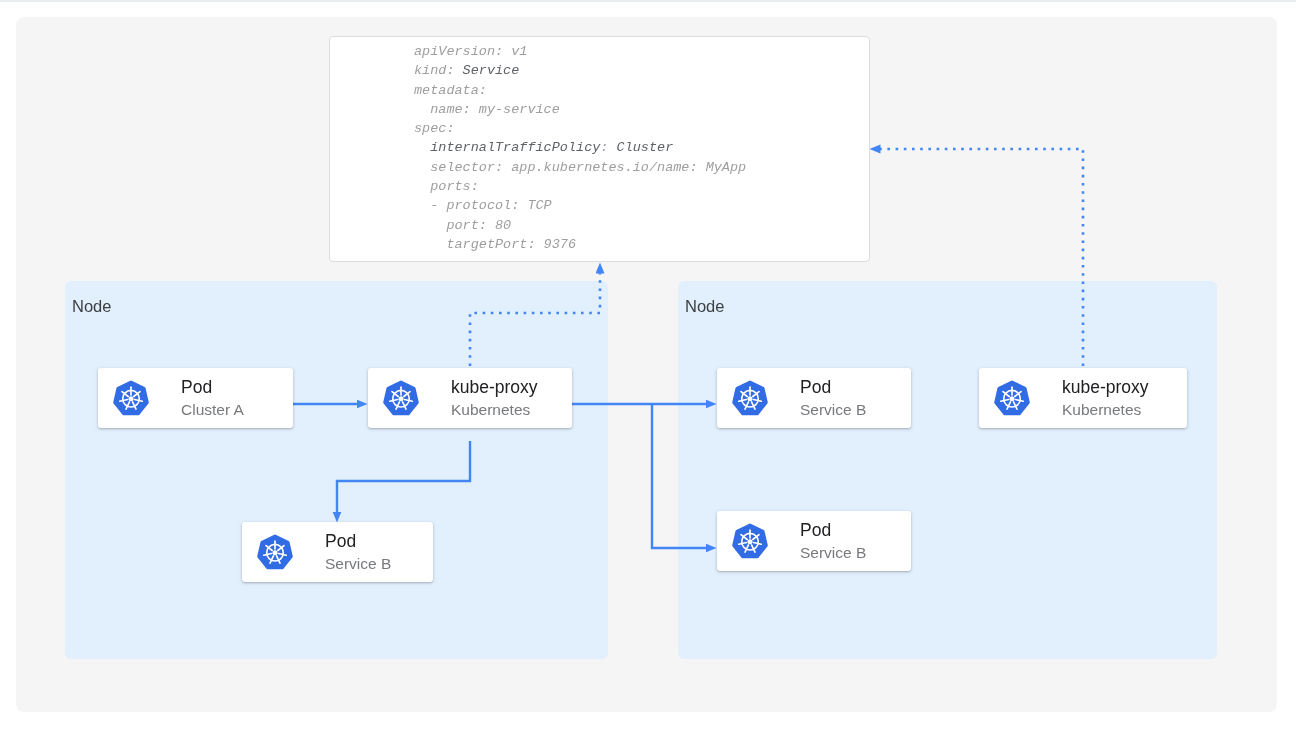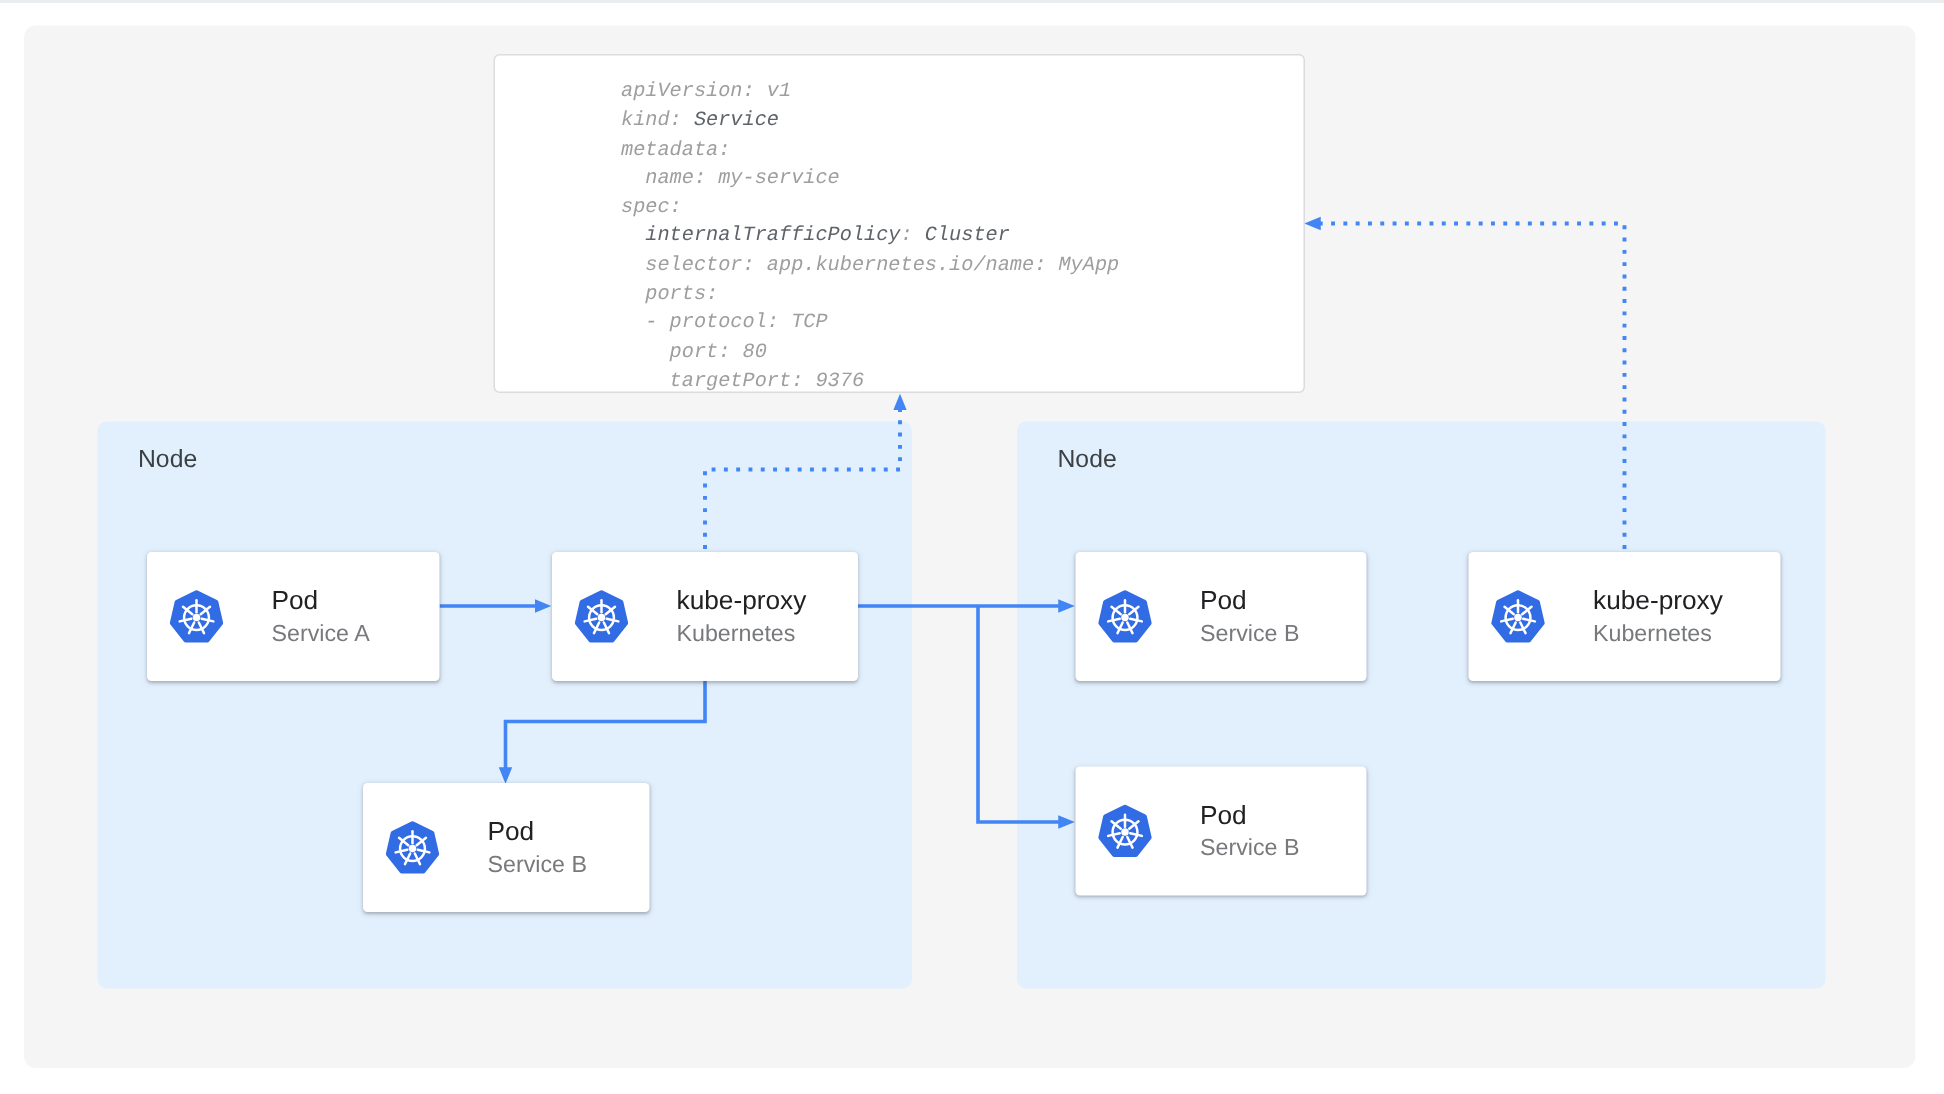--- a/index.html
+++ b/index.html
@@ -22,28 +22,28 @@
   .panel{position:absolute;left:16px;top:17px;width:1261px;height:695px;
     background:var(--panel-bg);border-radius:8px;}
   .connectors{position:absolute;left:0;top:0;width:1296px;height:729px;pointer-events:none;}
   .connectors .solid{fill:none;stroke:var(--arrow-blue);stroke-width:2.4;}
   .connectors .dotted{fill:none;stroke:var(--arrow-blue);stroke-width:2.6;
     stroke-dasharray:2.6 5.6;stroke-linecap:butt;}
   .connectors .arrowhead{fill:var(--arrow-blue);}
   .node{position:absolute;background:var(--node-bg);border-radius:6px;}
   .node-left{left:65px;top:281px;width:543px;height:378px;}
   .node-right{left:678px;top:281px;width:539px;height:378px;}
-  .node-label{position:absolute;left:27px;top:16px;font-size:16.5px;color:var(--node-label);}
+  .node-label{position:absolute;left:7px;top:16px;font-size:16.5px;color:var(--node-label);}
   .yaml-box{position:absolute;left:329px;top:36px;width:541px;height:226px;
     background:#ffffff;border:1px solid var(--yaml-border);border-radius:4px;
-    padding:15px 0 0 84px;font-family:"Liberation Mono", monospace;
+    padding:5px 0 0 84px;font-family:"Liberation Mono", monospace;
     font-style:italic;font-size:13.5px;line-height:19.3px;color:var(--code-regular);
     white-space:pre;overflow:hidden;}
   .yaml-box .b{font-weight:normal;color:var(--code-bold);}
-  .card{position:absolute;height:86px;background:#ffffff;border-radius:3px;
+  .card{position:absolute;height:60px;background:#ffffff;border-radius:3px;
     display:flex;align-items:center;padding-left:15px;gap:32px;
     box-shadow:0 1px 2px rgba(60,64,67,.28), 0 1px 4px rgba(60,64,67,.14);}
   .card .k8s-icon{width:36px;height:36px;flex:0 0 auto;display:block;}
   .card .k8s-icon svg{width:36px;height:36px;display:block;}
   .card-text{display:flex;flex-direction:column;}
   .card-title{font-size:17.5px;line-height:23px;color:var(--card-title);}
   .card-subtitle{font-size:15.5px;line-height:21px;color:var(--card-subtitle);}
   .pos-pod-a{left:98px;top:368px;width:195px;}
   .pos-kube-proxy-left{left:368px;top:368px;width:204px;}
   .pos-pod-b-left{left:242px;top:522px;width:191px;}
@@ -103,21 +103,21 @@
 <pre class="yaml-box" id="yaml-code"><div><span>apiVersion: v1</span></div><div><span>kind: </span><span class="b">Service</span></div><div><span>metadata:</span></div><div><span>  name: my-service</span></div><div><span>spec:</span></div><div><span>  </span><span class="b">internalTrafficPolicy</span><span>: </span><span class="b">Cluster</span></div><div><span>  selector: app.kubernetes.io/name: MyApp</span></div><div><span>  ports:</span></div><div><span>  - protocol: TCP</span></div><div><span>    port: 80</span></div><div><span>    targetPort: 9376</span></div></pre>
 
 <div class="card pos-pod-a">
   <span class="k8s-icon">
     <svg viewBox="0 0 100 100">
         <use href="#k8s-logo"></use>
       </svg>
   </span>
   <span class="card-text">
     <span class="card-title">Pod</span>
-    <span class="card-subtitle">Service A</span>
+    <span class="card-subtitle">Cluster A</span>
   </span>
 </div>
 
 <div class="card pos-kube-proxy-left">
   <span class="k8s-icon">
     <svg viewBox="0 0 100 100">
         <use href="#k8s-logo"></use>
       </svg>
   </span>
   <span class="card-text">

